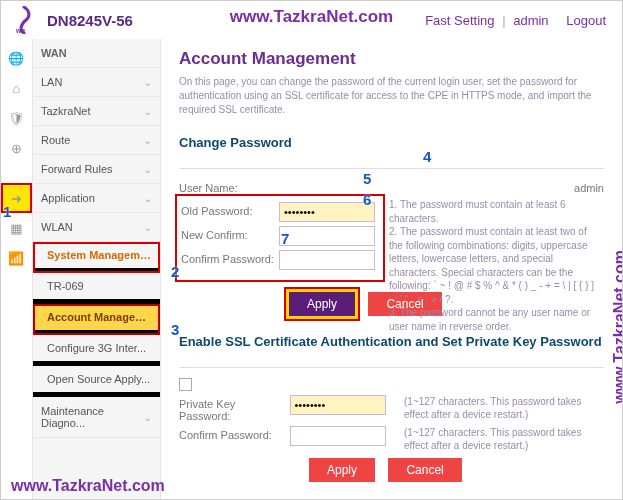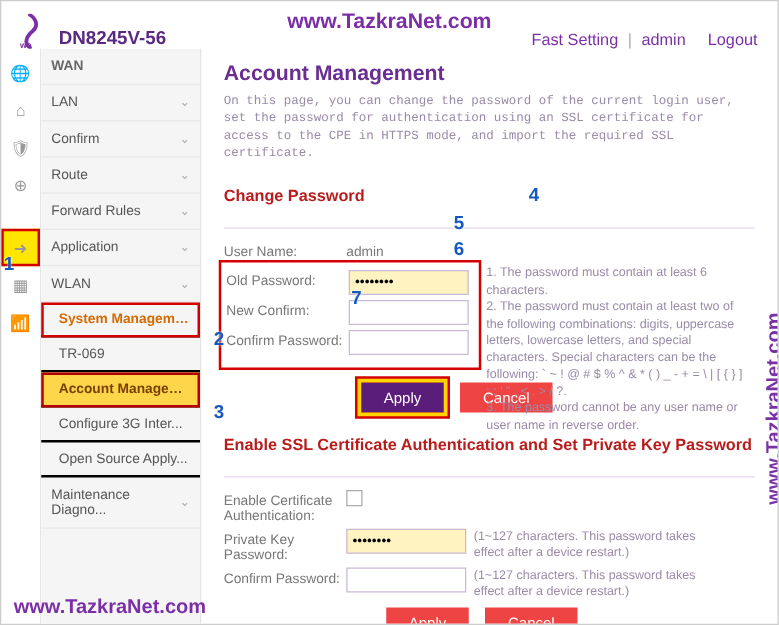--- a/index.html
+++ b/index.html
@@ -1,46 +1,46 @@
 <!DOCTYPE html>
 <html><head>
 <meta charset="utf-8">
 <style>
   * { box-sizing: border-box; margin: 0; padding: 0; }
   body { font-family: Arial, sans-serif; font-size: 12px; color: #555; background: #fff; width: 623px; height: 500px; overflow: hidden; position: relative; border: 1px solid #ccc; }
   
-  .header { height: 38px; display: flex; align-items: flex-end; padding: 0 12px; }
+  .header { height: 38px; display: flex; align-items: center; padding: 0 12px; }
   .logo { width: 22px; height: 28px; margin-right: 8px; position: relative; }
   .logo svg { width: 22px; height: 28px; }
   .model { font-size: 15px; font-weight: bold; color: #5a2a82; margin-left: 4px; }
   .wm-top { position: absolute; left: 50%; transform: translateX(-50%); top: 6px; font-size: 17px; font-weight: bold; color: #7b2fa6; }
   .header-right { margin-left: auto; font-size: 13px; color: #7b2fa6; }
   .header-right a { color: #7b2fa6; text-decoration: none; margin: 0 4px; cursor: pointer; }
   .header-right .sep { color: #aaa; }
   
   .body { display: flex; height: calc(100% - 38px); }
   .iconcol { width: 32px; border-right: 1px solid #e5e5e5; display: flex; flex-direction: column; align-items: center; padding-top: 4px; }
   .iconcol .icell { width: 100%; height: 30px; display: flex; align-items: center; justify-content: center; color: #999; font-size: 13px; }
   .iconcol .icell.hl { background: #ffe600; outline: 2px solid #d40000; outline-offset: -2px; }
   
   .sidebar { width: 128px; background: #f5f5f5; border-right: 1px solid #e5e5e5; font-size: 11px; color: #555; }
   .s-item { padding: 8px 8px; border-bottom: 1px solid #e8e8e8; display: flex; justify-content: space-between; align-items: center; cursor: pointer; }
   .s-item.top { font-weight: bold; color: #666; }
-  .s-sub { padding: 7px 8px 7px 14px; border-bottom: 2px solid #000000; cursor: pointer; white-space: nowrap; overflow: hidden; text-overflow: ellipsis; }
+  .s-sub { padding: 7px 8px 7px 14px; border-bottom: 5px solid #000000; cursor: pointer; white-space: nowrap; overflow: hidden; text-overflow: ellipsis; }
   .s-sub.hl1 { color: #d46a00; font-weight: bold; outline: 2px solid #d40000; outline-offset: -2px; }
   .s-sub.hl2 { background: #ffd54a; color: #7a3f00; font-weight: bold; outline: 2px solid #b50000; outline-offset: -2px; }
   .chev { color: #aaa; font-size: 10px; }
   
   .main { flex: 1; padding: 10px 18px 10px 18px; overflow: hidden; position: relative; }
   h1.title { color: #6a2d91; font-size: 17px; font-weight: bold; margin-bottom: 6px; }
-  .desc { font-size: 10px; color: #9a8ba8; line-height: 1.4; margin-bottom: 12px; font-family: Liberation Mono, monospace; }
-  h2.sect { color: #b91c1c; font-size: 13px; font-weight: bold; margin: 18px 0; }
+  .desc { font-size: 10px; color: #9a8ba8; line-height: 1.4; margin-bottom: 12px; }
+  h2.sect { color: #0c4a6e; font-size: 13px; font-weight: bold; margin: 18px 0; }
   .hr { border: none; border-top: 1px solid #e5d8ee; margin: 6px 0 10px 0; }
   
-  .row { display: flex; align-items: flex-start; font-size: 11px; color: #777; margin-bottom: 4px; }
+  .row { display: flex; align-items: flex-start; font-size: 11px; color: #777; margin-bottom: 4px; justify-content: space-between; }
   .lbl { width: 98px; padding-top: 3px; }
   .val { padding-top: 3px; }
   .inp { width: 96px; height: 20px; border: 1px solid #c9b8d6; padding: 0 4px; font-size: 11px; background: #fff; }
   .inp.y { background: #fff3c2; }
   .hint { font-size: 10px; color: #9a8ba8; margin-left: 6px; line-height: 1.3; max-width: 200px; }
   
   .pw-box { outline: 2px solid #d40000; outline-offset: 2px; padding: 4px 6px 4px 2px; display: inline-block; position: relative; margin-bottom: 8px; }
   .pw-rules { position: absolute; left: 210px; top: 0; width: 210px; font-size: 10px; color: #9a8ba8; line-height: 1.35; }
   
   .btns { margin: 6px 0 14px 110px; }
@@ -96,21 +96,21 @@
 
   <div class="sidebar">
     <div class="s-item top">
         <span>WAN</span>
       </div>
     <div class="s-item">
         <span>LAN</span>
         <span class="chev">⌄</span>
       </div>
     <div class="s-item">
-        <span>Confirm</span>
+        <span>TazkraNet</span>
         <span class="chev">⌄</span>
       </div>
     <div class="s-item">
         <span>Route</span>
         <span class="chev">⌄</span>
       </div>
     <div class="s-item">
         <span>Forward Rules</span>
         <span class="chev">⌄</span>
       </div>
@@ -165,21 +165,20 @@
     </div>
 
     <div class="btns">
       <button class="btn apply-hl">Apply</button>
       <button class="btn">Cancel</button>
     </div>
 
     <h2 class="sect">Enable SSL Certificate Authentication and Set Private Key Password</h2>
     <hr class="hr">
     <div class="row">
-      <div class="lbl" style="width:98px">Enable Certificate Authentication:</div>
       <div class="chk"></div>
     </div>
     <div class="row">
       <div class="lbl">Private Key Password:</div>
       <input class="inp y" value="••••••••" style="">
       <div class="hint">(1~127 characters. This password takes effect after a device restart.)</div>
     </div>
     <div class="row">
       <div class="lbl">Confirm Password:</div>
       <input class="inp" style="">

